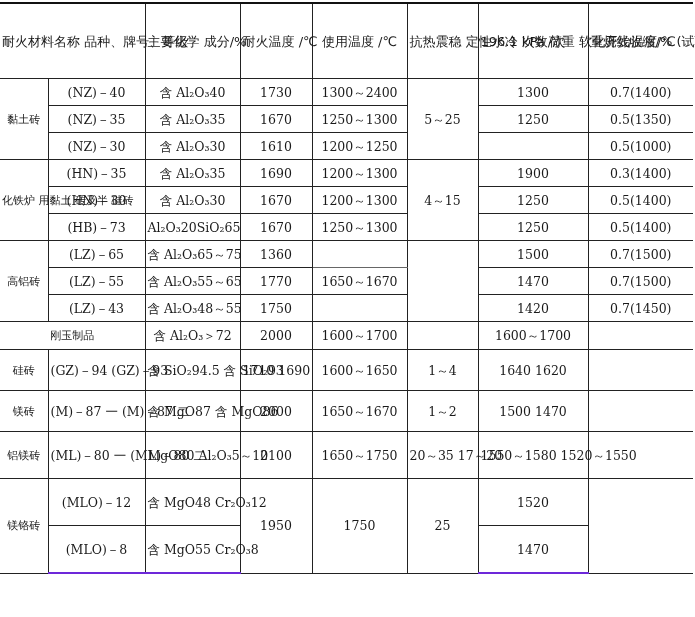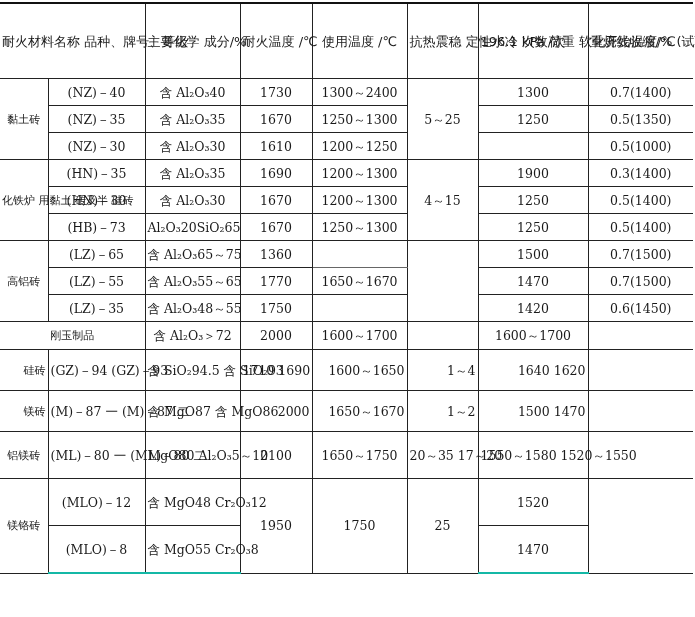--- a/index.html
+++ b/index.html
@@ -12,24 +12,24 @@
     }
     table.spec td, table.spec th {
       border: 1px solid #222;
       text-align: center; vertical-align: middle;
       padding: 0 2px; font-weight: normal;
       line-height: 17px;
       white-space: nowrap;
     }
     table.spec tr.head th { height: 74px; line-height: 19px; font-size: 13px; }
     table.spec tr.r td { height: 26px; }
-    table.spec tr.r2 td { height: 40px; text-align: right; }
+    table.spec tr.r2 td { height: 40px; }
     table.spec tr.r3 td { height: 46px; }
     table.spec tr:first-child th { border-top: 2px solid #111; }
-    table.spec tr:last-child td { border-bottom: 2px solid #14b8a6; }
+    table.spec tr:last-child td { border-bottom: 2px solid #6d28d9; }
     table.spec td:first-child, table.spec th:first-child { border-left: none; }
     table.spec td:last-child, table.spec th:last-child { border-right: none; }
     .group { font-size: 11px; line-height: 17px; }
     .ml { white-space: pre-line; }
     .ch { font-family: "DejaVu Sans", "Liberation Sans", sans-serif; }
   </style>
 </head>
 <body>
 
 <table class="spec">
@@ -132,26 +132,26 @@
   </tr>
   <tr class="r">
     <td>(LZ)－55</td>
     <td>含 Al₂O₃55～65</td>
     <td>1770</td>
     <td>1650～1670</td>
     <td>1470</td>
     <td>0.7(1500)</td>
   </tr>
   <tr class="r">
-    <td>(LZ)－35</td>
+    <td>(LZ)－43</td>
     <td>含 Al₂O₃48～55</td>
     <td>1750</td>
     <td></td>
     <td>1420</td>
-    <td>0.6(1450)</td>
+    <td>0.7(1450)</td>
   </tr>
 
   <tr class="r" style="height:28px">
     <td colspan="2" class="group ch">刚玉制品</td>
     <td>含 Al₂O₃＞72</td>
     <td>2000</td>
     <td>1600～1700</td>
     <td></td>
     <td>1600～1700</td>
     <td></td>

